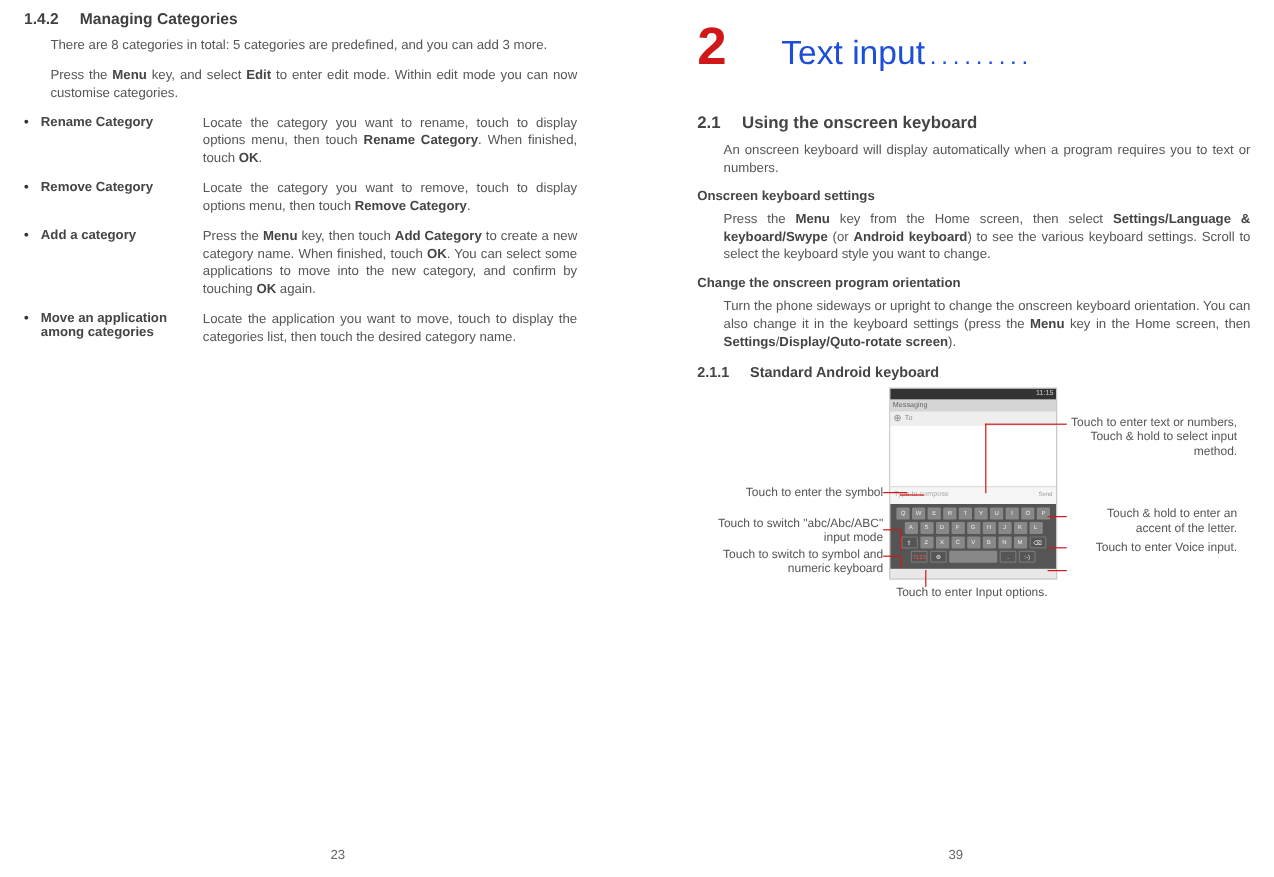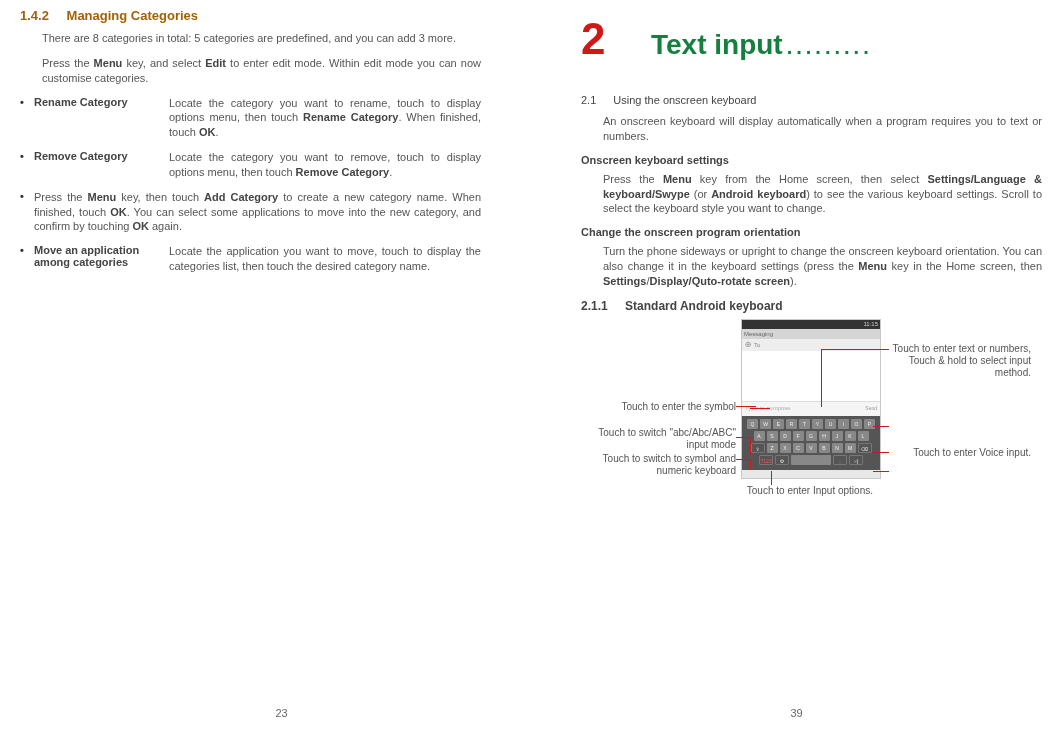--- a/index.html
+++ b/index.html
@@ -26,21 +26,21 @@
     bottom: 12px;
     font-size: 11px;
     color: #666;
   }
   .page-left .page-num { left: 50%; transform: translateX(-50%); margin-left: 16px; }
   .page-right .page-num { left: 50%; transform: translateX(-50%); }
   
   .sec-heading {
     font-size: 13px;
     font-weight: bold;
-    color: #a16207;
+    color: #404040;
     margin-bottom: 8px;
   }
   .sec-heading .num { margin-right: 14px; }
   p { margin-bottom: 10px; line-height: 1.35; text-align: justify; color: #555; margin-left: 22px; }
   .bold { font-weight: bold; color: #444; }
   
   .cat-list { margin-top: 4px; }
   .cat-item { display: flex; margin-bottom: 10px; }
   .cat-item .bullet { width: 14px; font-weight: bold; color: #333; }
   .cat-item .label { width: 135px; font-weight: bold; color: #444; padding-right: 8px; }
@@ -48,28 +48,28 @@
   
   .chapter-row { display: flex; align-items: baseline; margin-top: 6px; margin-bottom: 30px; }
   .chapter-num {
     font-size: 44px;
     font-weight: bold;
     color: #d01818;
     width: 70px;
   }
   .chapter-title {
     font-size: 28px;
-    font-weight: bold;
-    color: #15803d;
+    font-weight: normal;
+    color: #1d4ed8;
   }
   .chapter-title .dots { font-size: 20px; letter-spacing: 4px; margin-left: 4px; }
   
   h3.sub {
-    font-size: 11px;
-    font-weight: normal;
+    font-size: 14px;
+    font-weight: bold;
     color: #444;
     margin-bottom: 8px;
   }
   h3.sub .num { margin-right: 14px; }
   h4.sub2 {
     font-size: 12px;
     font-weight: bold;
     color: #444;
     margin-top: 6px;
     margin-bottom: 6px;
@@ -146,20 +146,21 @@
     </div>
     <div class="cat-item">
       <div class="bullet">•</div>
       <div class="label">Remove Category</div>
       <div class="desc">
         <span>Locate the category you want to remove, touch to display options menu, then touch </span><span class="bold">Remove Category</span><span>.</span>
       </div>
     </div>
     <div class="cat-item">
       <div class="bullet">•</div>
+      <div class="label">Add a category</div>
       <div class="desc">
         <span>Press the </span><span class="bold">Menu</span><span> key, then touch </span><span class="bold">Add Category</span><span> to create a new category name. When finished, touch </span><span class="bold">OK</span><span>. You can select some applications to move into the new category, and confirm by touching </span><span class="bold">OK</span><span> again.</span>
       </div>
     </div>
     <div class="cat-item">
       <div class="bullet">•</div>
       <div class="label">Move an application among categories</div>
       <div class="desc">Locate the application you want to move, touch  to display the categories list, then touch the desired category name.</div>
     </div>
   </div>
@@ -267,20 +268,21 @@
     <div class="line" style="left:155px; top:140px; width:14px;"></div>
     <div class="line v" style="left:169px; top:140px; height:10px;"></div>
 
     <div class="callout" style="left:162px; top:166px; width:130px;">Touch to enter Input options.</div>
     <div class="line v" style="left:190px; top:152px; height:14px;"></div>
 
     <div class="callout" style="left:310px; top:24px; width:140px;">Touch to enter text or numbers, Touch &amp; hold to select input method.</div>
     <div class="line" style="left:240px; top:30px; width:68px;"></div>
     <div class="line v" style="left:240px; top:30px; height:58px;"></div>
 
+    <div class="callout" style="left:310px; top:100px; width:140px;">Touch &amp; hold to enter an accent of the letter.</div>
     <div class="line" style="left:292px; top:107px; width:16px;"></div>
 
     <div class="callout" style="left:310px; top:128px; width:140px;">Touch to enter Voice input.</div>
     <div class="line" style="left:292px; top:133px; width:16px;"></div>
 
     <div class="line" style="left:292px; top:152px; width:16px;"></div>
   </div>
 
   <div class="page-num">39</div>
 </div>

